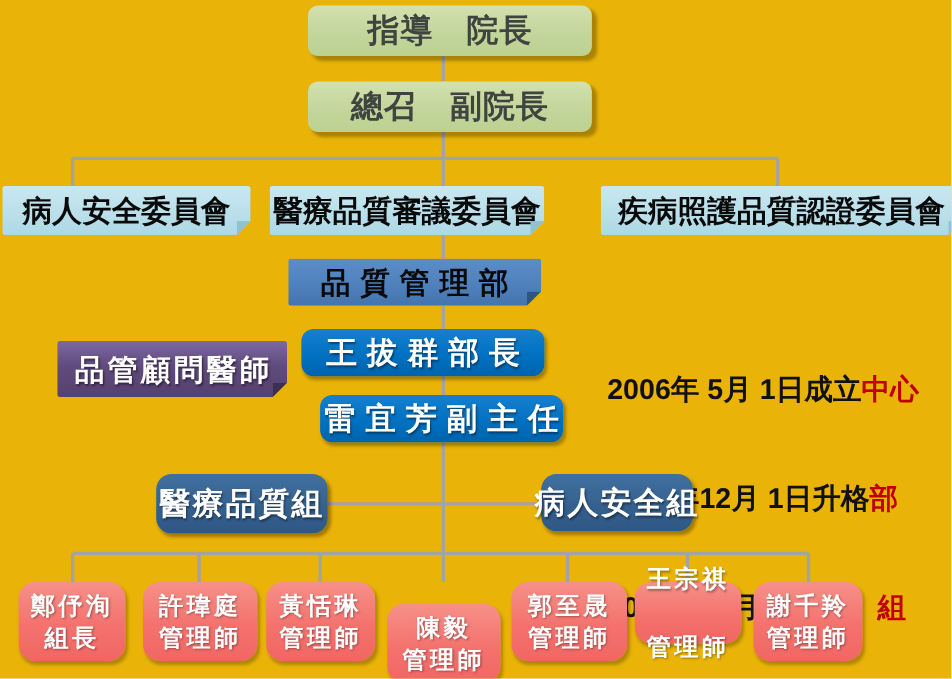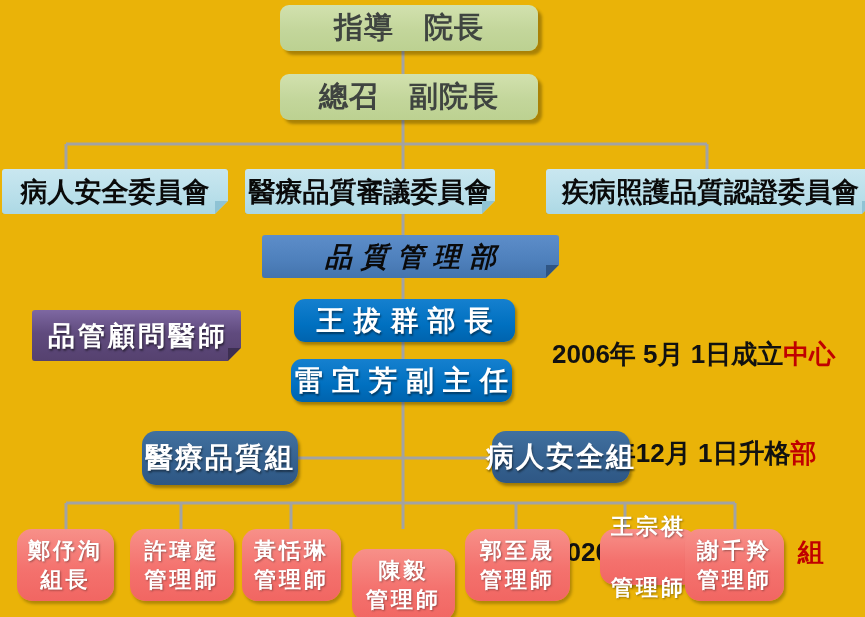--- a/index.html
+++ b/index.html
@@ -34,20 +34,21 @@
     color:#0a0a0a;font-size:27px;text-align:center;--foldc:#8fc3d4;
   }
   .deptblue{
     background:linear-gradient(180deg,#5d8dc9 0%,#4f81bd 55%,#4474ad 100%);
     color:#0a0a0a;font-size:27px;letter-spacing:9px;padding-left:9px;--foldc:#2f5584;
   }
   .purple{
     background:linear-gradient(180deg,#7e68a2 0%,#604b7e 45%,#55416f 100%);
     color:#fff;font-size:27px;letter-spacing:3px;padding-left:3px;--foldc:#3d2f52;
     text-shadow:1px 2px 2px rgba(0,0,0,0.5);
+    margin-left:20px;
   }
   
   .bblue{
     background:linear-gradient(180deg,#1580cf 0%,#0070c0 60%,#0063ad 100%);
     border-radius:11px;color:#fff;font-size:28px;letter-spacing:9px;padding-left:9px;
     box-shadow:2px 3px 3px rgba(0,0,0,0.30);text-shadow:1px 2px 2px rgba(0,0,0,0.45);
   }
   
   .steel{
     background:linear-gradient(180deg,#41709f 0%,#35618f 55%,#2e5784 100%);
@@ -96,23 +97,23 @@
   <div class="box green" style="left:280px;top:5px;width:258px;height:46px;">指導　院長</div>
 
   <div class="box green" style="left:280px;top:74px;width:258px;height:46px;">總召　副院長</div>
 
   <div class="box cyan fold" style="left:2px;top:169px;width:226px;height:45px;">病人安全委員會</div>
 
   <div class="box cyan fold" style="left:245px;top:169px;width:250px;height:45px;">醫療品質審議委員會</div>
 
   <div class="box cyan fold" style="left:546px;top:169px;width:329px;height:45px;">疾病照護品質認證委員會</div>
 
-  <div class="box deptblue fold" style="left:262px;top:235px;width:297px;height:43px;font-style:italic;">品質管理部</div>
+  <div class="box deptblue fold" style="left:262px;top:235px;width:230px;height:43px;">品質管理部</div>
 
-  <div class="box bblue" style="left:294px;top:299px;width:221px;height:43px;">王拔群部長</div>
+  <div class="box bblue" style="left:274px;top:299px;width:221px;height:43px;">王拔群部長</div>
 
   <div class="box bblue" style="left:291px;top:359px;width:221px;height:43px;">雷宜芳副主任</div>
 
   <div class="box purple fold" style="left:32px;top:310px;width:209px;height:51px;">品管顧問醫師</div>
 
   <div class="milestones">
     <div><span>2006年 5月 1日成立</span><span class="hl">中心</span></div>
     <div><span>2019年12月 1日升格</span><span class="hl">部</span></div>
     <div><span>2020年12月28日設　</span><span class="hl">組</span></div>
   </div>
@@ -139,21 +140,21 @@
   <div class="box staff" style="left:352px;top:529px;width:103px;height:72px;margin-top:20px;">
     <div>陳毅</div>
     <div>管理師</div>
   </div>
 
   <div class="box staff" style="left:465px;top:529px;width:105px;height:72px;">
     <div>郭至晟</div>
     <div>管理師</div>
   </div>
 
-  <div class="box staff" style="left:600px;top:529px;width:97px;height:56px;gap:32px;">
+  <div class="box staff" style="left:577px;top:529px;width:97px;height:56px;gap:32px;">
     <div>王宗祺</div>
     <div>管理師</div>
   </div>
 
   <div class="box staff" style="left:685px;top:529px;width:99px;height:72px;">
     <div>謝千羚</div>
     <div>管理師</div>
   </div>
 
 </div>

